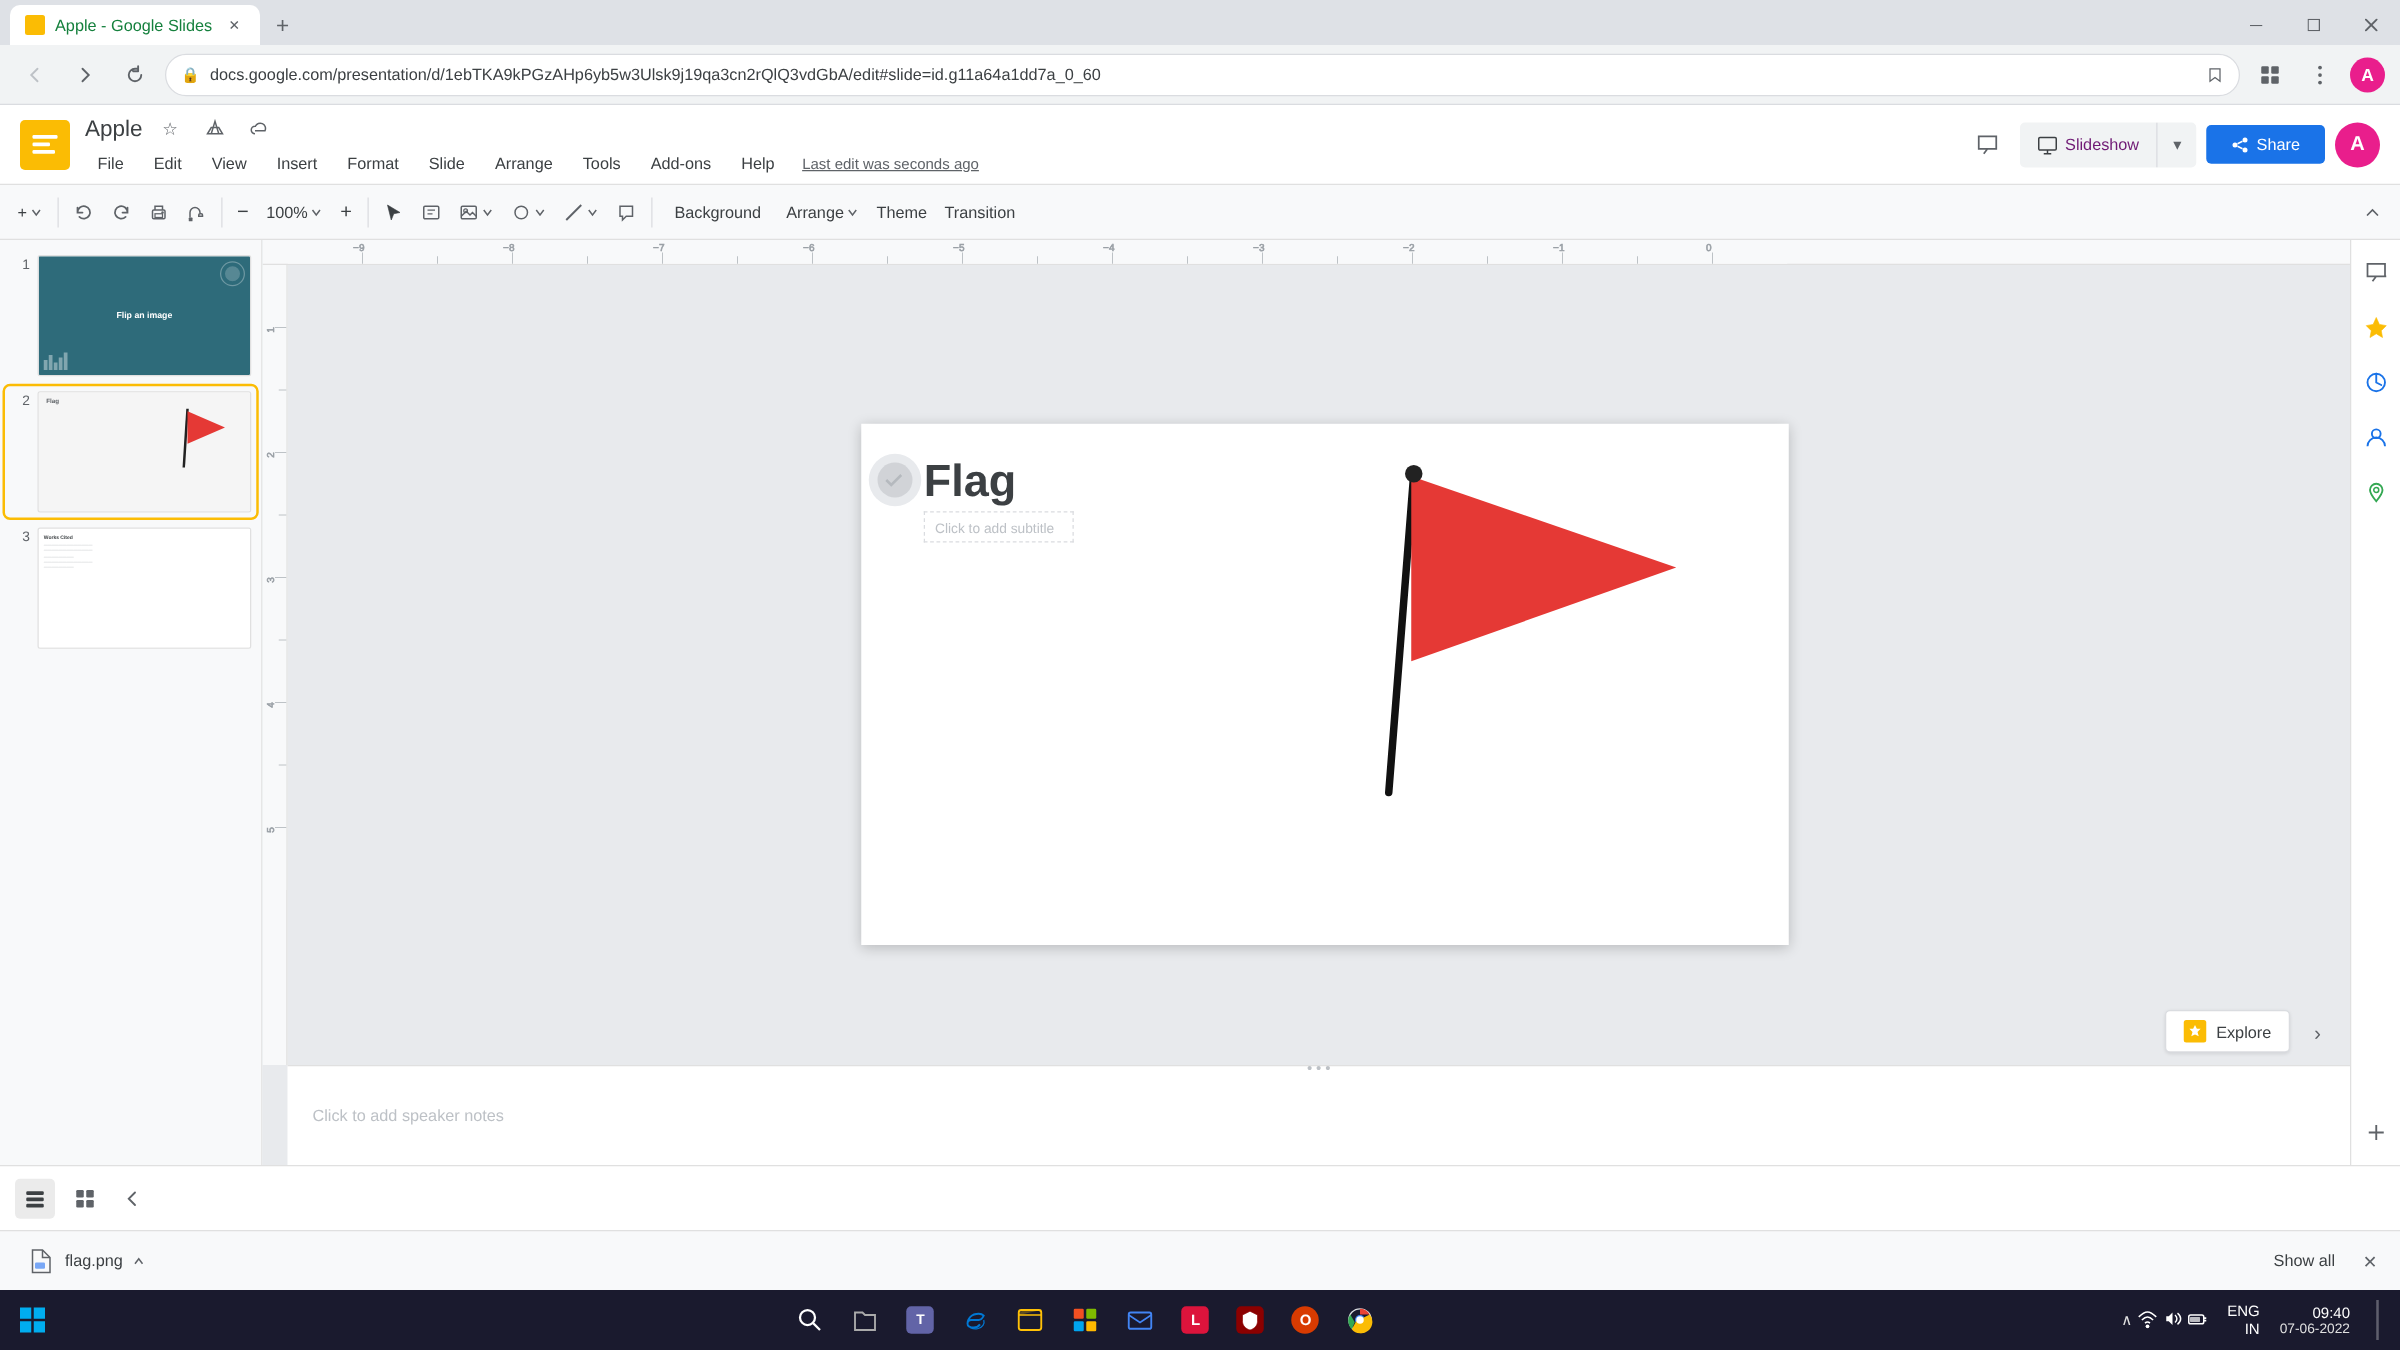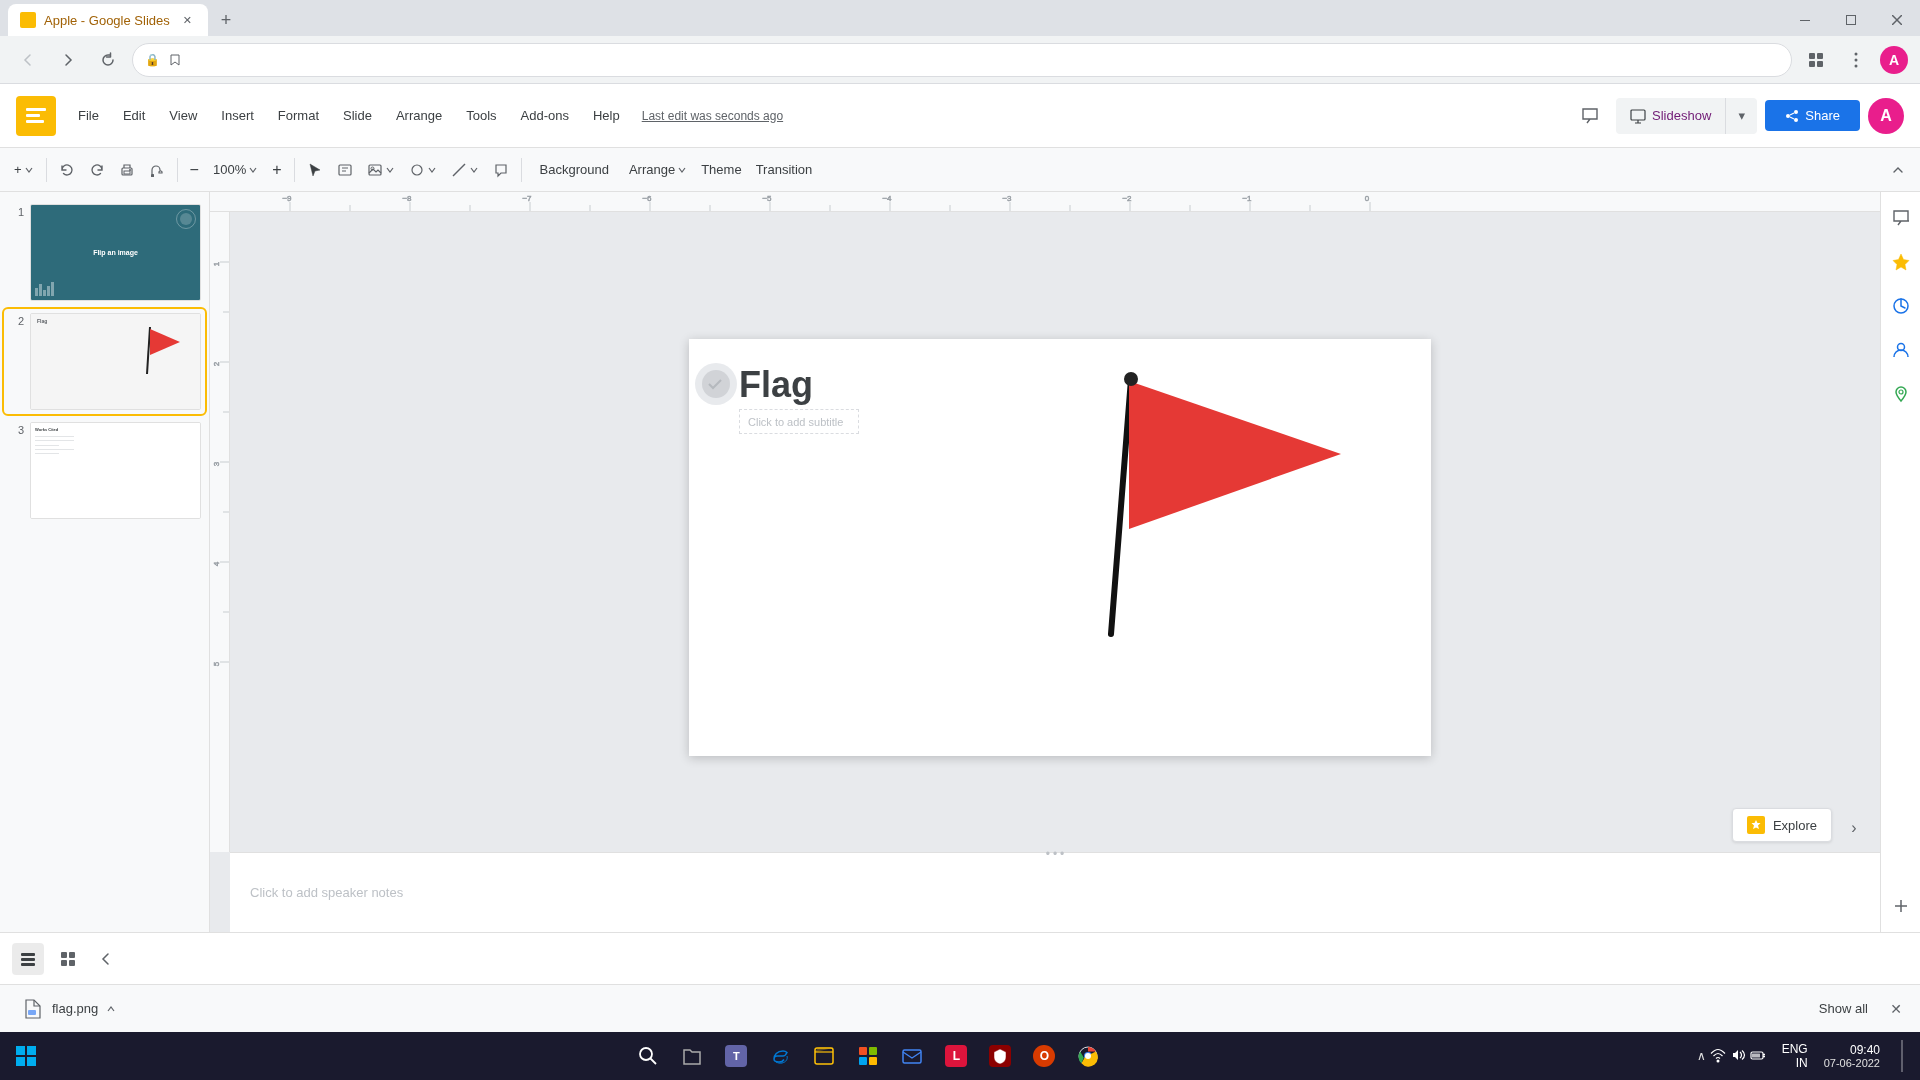--- a/index.html
+++ b/index.html
@@ -96,21 +96,21 @@
   </style>
 </head>
 <body>
 
 <div class="browser-frame">
 
   <div style="height:36px; background:#dee1e6; display:flex; align-items:flex-end; justify-content:space-between;">
     <div style="display:flex; align-items:flex-end; padding-left:8px;">
       <div class="win-tab">
         <div style="width:16px;height:16px;background:#fbbc04;border-radius:2px;flex-shrink:0;"></div>
-        <span style="font-size:13px;color:#a16207;flex:1;white-space:nowrap;overflow:hidden;text-overflow:ellipsis;">Apple - Google Slides</span>
+        <span style="font-size:13px;color:#15803d;flex:1;white-space:nowrap;overflow:hidden;text-overflow:ellipsis;">Apple - Google Slides</span>
         <span style="font-size:11px;color:#5f6368;cursor:pointer;padding:2px 4px;border-radius:50%;">✕</span>
       </div>
       <div style="width:28px;height:28px;display:flex;align-items:center;justify-content:center;font-size:18px;color:#5f6368;cursor:pointer;margin-left:4px;margin-bottom:2px;">+</div>
     </div>
     <div style="display:flex; align-items:center; padding-right:0; padding-bottom:0;">
       <div class="chrome-win-btn">
         <svg width="10" height="1" viewBox="0 0 10 1">
             <line x1="0" y1="0.5" x2="10" y2="0.5" stroke="#5f6368" stroke-width="1"></line>
           </svg>
       </div>
@@ -139,20 +139,21 @@
           <path d="M6 3l5 5-5 5" stroke="#5f6368" stroke-width="1.5" fill="none" stroke-linecap="round"></path>
         </svg>
     </div>
     <div class="nav-btn">
       <svg width="16" height="16" viewBox="0 0 16 16">
           <path d="M13 8A5 5 0 1 1 8 3h2.5M10.5 1v4h-4" stroke="#5f6368" stroke-width="1.5" fill="none" stroke-linecap="round" stroke-linejoin="round"></path>
         </svg>
     </div>
     <div class="address-bar">
       <span class="lock-icon">🔒</span>
+      <span class="address-url">docs.google.com/presentation/d/1ebTKA9kPGzAHp6yb5w3Ulsk9j19qa3cn2rQlQ3vdGbA/edit#slide=id.g11a64a1dd7a_0_60</span>
       <svg width="14" height="14" viewBox="0 0 14 14">
           <path d="M3 2h8v10l-4-3-4 3z" stroke="#5f6368" stroke-width="1" fill="none"></path>
         </svg>
     </div>
     <div class="toolbar-action-btn">
       <svg width="18" height="18" viewBox="0 0 18 18">
           <rect x="2" y="2" width="6" height="6" rx="1" fill="#5f6368"></rect>
           <rect x="10" y="2" width="6" height="6" rx="1" fill="#5f6368"></rect>
           <rect x="2" y="10" width="6" height="6" rx="1" fill="#5f6368"></rect>
           <rect x="10" y="10" width="6" height="6" rx="1" fill="#5f6368"></rect>
@@ -172,20 +173,35 @@
 
     <div class="app-header">
       <div class="app-logo">
         <svg width="24" height="24" viewBox="0 0 24 24">
             <rect x="2" y="4" width="20" height="3" rx="1" fill="white"></rect>
             <rect x="2" y="10" width="14" height="3" rx="1" fill="white"></rect>
             <rect x="2" y="16" width="18" height="3" rx="1" fill="white"></rect>
           </svg>
       </div>
       <div class="app-title-section">
+        <div class="app-title-row">
+          <span class="app-title">Apple</span>
+          <div class="header-icon-btn">☆</div>
+          <div class="header-icon-btn">
+            <svg width="16" height="16" viewBox="0 0 16 16">
+                <path d="M2 12l3-5h6l3 5z" fill="none" stroke="#5f6368" stroke-width="1.2"></path>
+                <path d="M5 12l3-10 3 10" fill="none" stroke="#5f6368" stroke-width="1.2"></path>
+              </svg>
+          </div>
+          <div class="header-icon-btn">
+            <svg width="16" height="16" viewBox="0 0 16 16">
+                <path d="M4 12a3 3 0 0 1 0-6h.3A4 4 0 1 1 12 9.5H4" fill="none" stroke="#5f6368" stroke-width="1.2"></path>
+              </svg>
+          </div>
+        </div>
         <div class="app-menu">
           <span class="menu-item">File</span>
           <span class="menu-item">Edit</span>
           <span class="menu-item">View</span>
           <span class="menu-item">Insert</span>
           <span class="menu-item">Format</span>
           <span class="menu-item">Slide</span>
           <span class="menu-item">Arrange</span>
           <span class="menu-item">Tools</span>
           <span class="menu-item">Add-ons</span>

